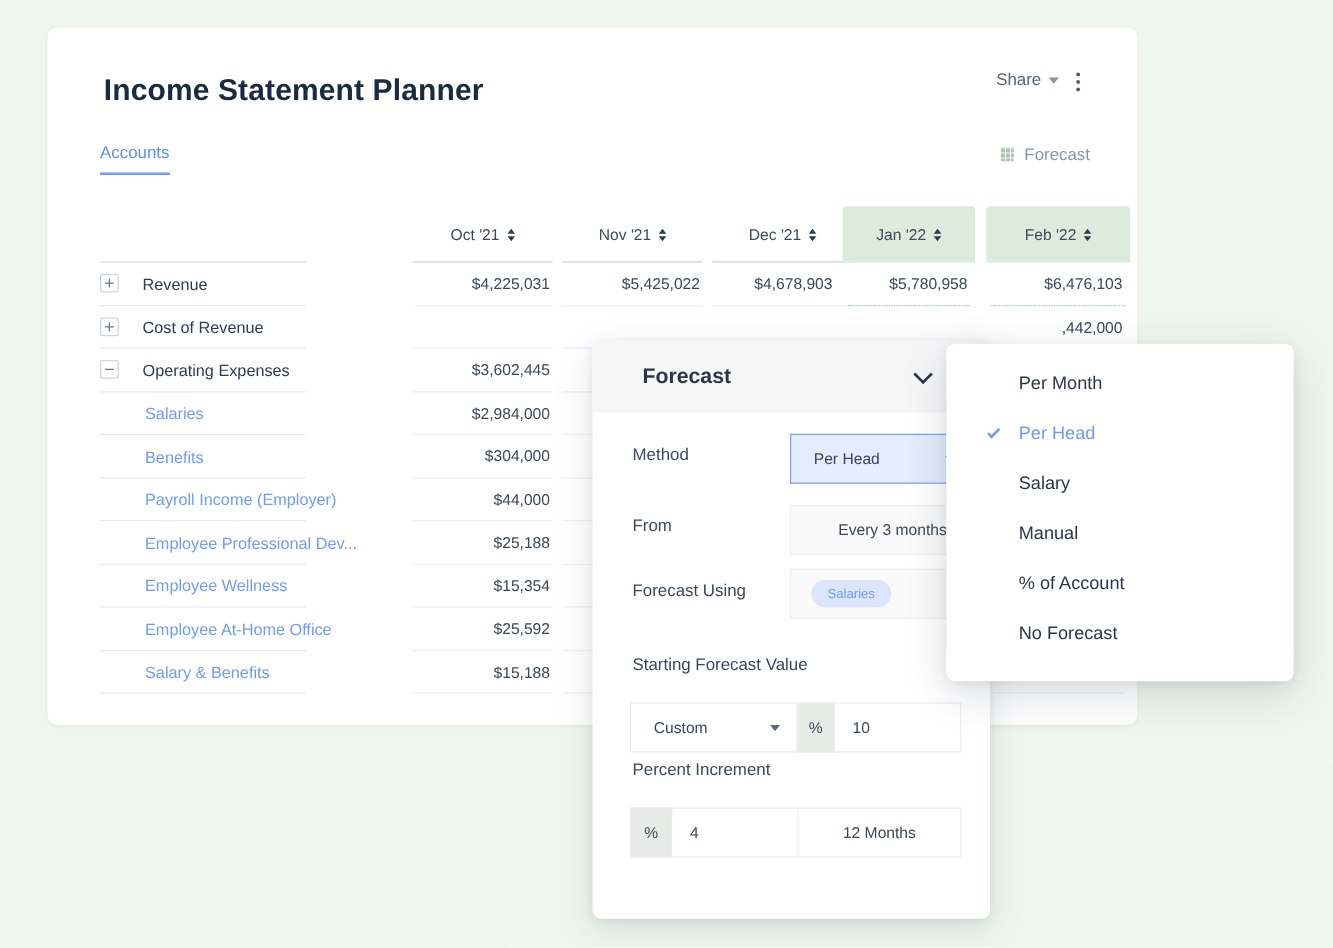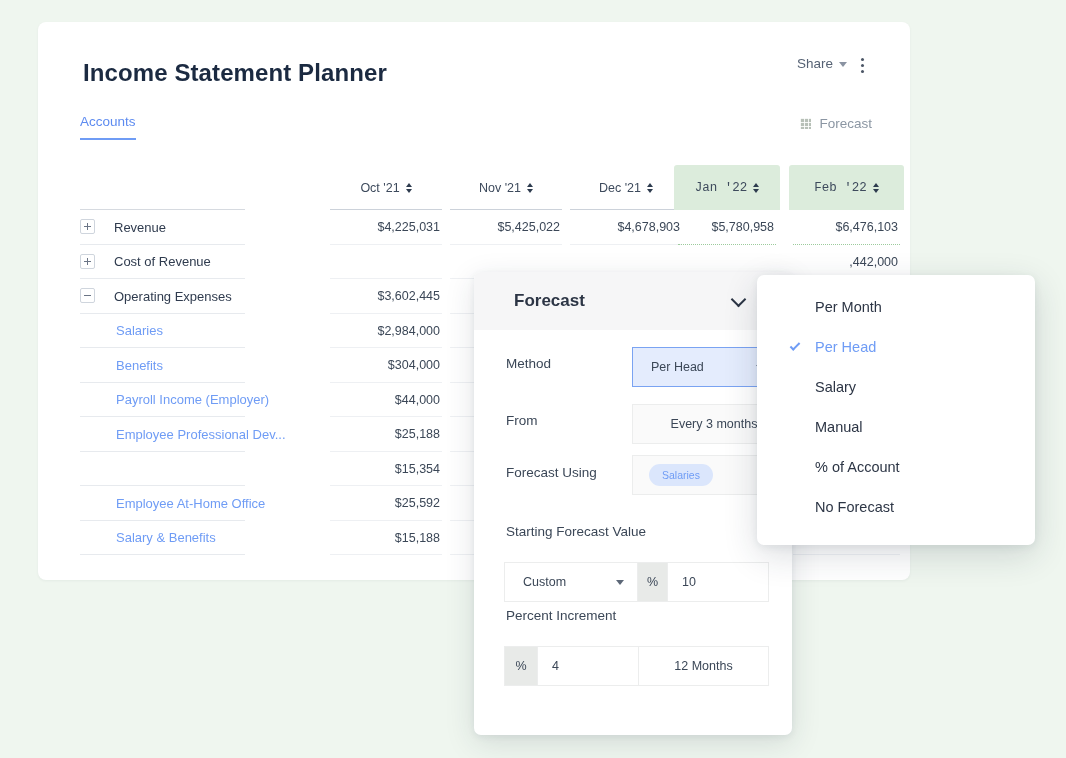--- a/index.html
+++ b/index.html
@@ -62,21 +62,21 @@
   }
 
   
   .tbl { position: absolute; left: 42px; top: 143px; width: 830px; }
   .col-hdr-row { position: relative; height: 45px; }
   .col-hdr {
     position: absolute; top: 0; height: 45px;
     display: flex; align-items: center; justify-content: center; gap: 6px;
     font-size: 12.5px; color: #3d4a5c; cursor: pointer;
   }
-  .col-hdr.green { background: #dcecdc; border-radius: 3px 3px 0 0; font-family: Liberation Mono, monospace; }
+  .col-hdr.green { background: #dcecdc; border-radius: 3px 3px 0 0; }
   .sortico { display: inline-flex; flex-direction: column; gap: 2px; }
   .sortico b {
     display: block; width: 0; height: 0;
     border-left: 3.5px solid transparent; border-right: 3.5px solid transparent;
   }
   .sortico b.up   { border-bottom: 4px solid #2d3b4e; }
   .sortico b.down { border-top: 4px solid #2d3b4e; }
 
   .hdr-underline { position: absolute; height: 1px; background: #d6dae0; }
   .hdr-underline.lbl { left: 0; width: 165px; top: 44px; }
@@ -259,21 +259,21 @@
               <b class="down"></b>
             </span>
           </div>
         </div>
       <div class="rows" id="rows">
           <div class="row">
             <div class="tree-btn plus"></div>
             <div class="rlabel top">Revenue</div>
             <div class="cell" style="left: 246px; width: 120px;">$4,225,031</div>
             <div class="cell" style="left: 366px; width: 120px;">$5,425,022</div>
-            <div class="cell" style="left: 486px; width: 120px;">$4,678,903</div>
+            <div class="cell" style="left: 472px; width: 120px;">$4,678,903</div>
             <div class="cell" style="left: 594px; width: 106px;">$5,780,958</div>
             <div class="cell" style="left: 709px; width: 115px;">$6,476,103</div>
             <div class="divider lbl"></div>
             <div class="divider" style="left: 250px; width: 112px;"></div>
             <div class="divider" style="left: 370px; width: 112px;"></div>
             <div class="divider" style="left: 490px; width: 112px;"></div>
             <div class="divider" style="left: 598px; width: 98px; background: transparent; border-bottom: 1px dotted rgb(156, 203, 156);"></div>
             <div class="divider" style="left: 713px; width: 107px; background: transparent; border-bottom: 1px dotted rgb(156, 203, 156);"></div>
           </div>
           <div class="row">
@@ -337,20 +337,21 @@
             <div class="cell" style="left: 246px; width: 120px;">$25,188</div>
             <div class="cell" style="left: 366px; width: 120px;">$74,0</div>
             <div class="divider lbl"></div>
             <div class="divider" style="left: 250px; width: 112px;"></div>
             <div class="divider" style="left: 370px; width: 112px;"></div>
             <div class="divider" style="left: 490px; width: 112px;"></div>
             <div class="divider" style="left: 598px; width: 98px;"></div>
             <div class="divider" style="left: 713px; width: 107px;"></div>
           </div>
           <div class="row">
+            <div class="rlabel child">Employee Wellness</div>
             <div class="cell" style="left: 246px; width: 120px;">$15,354</div>
             <div class="cell" style="left: 366px; width: 120px;">$74,0</div>
             <div class="divider lbl"></div>
             <div class="divider" style="left: 250px; width: 112px;"></div>
             <div class="divider" style="left: 370px; width: 112px;"></div>
             <div class="divider" style="left: 490px; width: 112px;"></div>
             <div class="divider" style="left: 598px; width: 98px;"></div>
             <div class="divider" style="left: 713px; width: 107px;"></div>
           </div>
           <div class="row">

